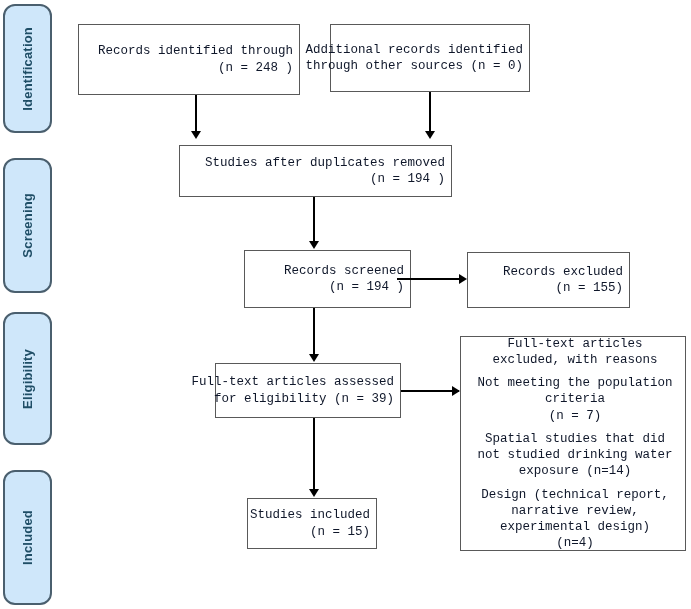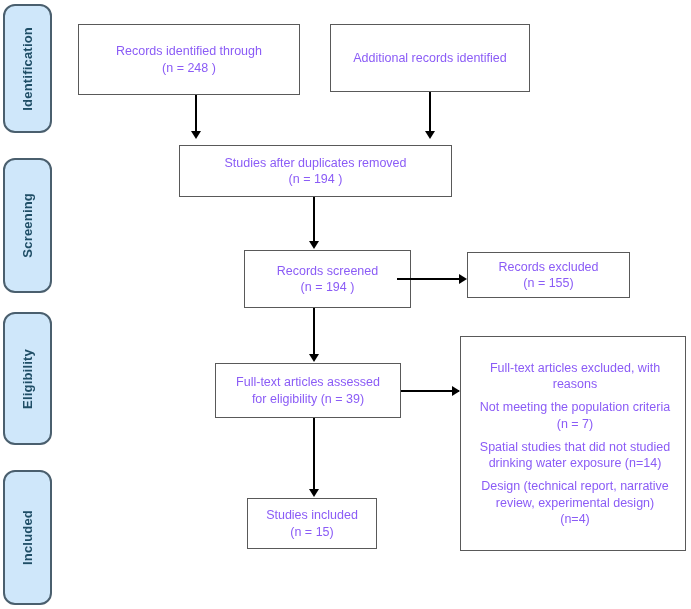--- a/index.html
+++ b/index.html
@@ -38,27 +38,28 @@
     white-space: nowrap;
   }
   
   .flow-box {
     position: absolute;
     box-sizing: border-box;
     background: #ffffff;
     border: 1.5px solid #595959;
     display: flex;
     flex-direction: column;
-    align-items: center;
+    align-items: flex-end;
     justify-content: center;
     text-align: center;
     padding: 3px 6px;
-    color: #8b5cf6;
+    color: #0f172a;
     font-size: 12.5px;
     line-height: 1.30;
+    font-family: Liberation Mono, monospace;
   }
   .flow-box .line { display: block; white-space: nowrap; }
   .flow-box.wrapped .line { white-space: normal; }
   .para { margin: 0 0 7px 0; }
   .para:last-child { margin-bottom: 0; }
   
   .conn-v, .conn-h {
     position: absolute;
     background: #000000;
   }
@@ -100,20 +101,21 @@
     <span class="stage-label">Included</span>
   </div>
 
   <div class="flow-box" style="left:78px; top:24px; width:222px; height:71px;">
     <span class="line">Records identified through</span>
     <span class="line">(n = 248  )</span>
   </div>
 
   <div class="flow-box" style="left:330px; top:24px; width:200px; height:68px;">
     <span class="line">Additional records identified</span>
+    <span class="line">through other sources (n = 0)</span>
   </div>
 
   <div class="conn-v" style="left:195px; top:95px; height:38px;"></div>
   <div class="arrow-down" style="left:191px; top:131px;"></div>
 
   <div class="conn-v" style="left:429px; top:92px; height:41px;"></div>
   <div class="arrow-down" style="left:425px; top:131px;"></div>
 
   <div class="flow-box" style="left:179px; top:145px; width:273px; height:52px;">
     <span class="line">Studies after duplicates removed</span>
@@ -124,21 +126,21 @@
   <div class="arrow-down" style="left:309px; top:241px;"></div>
 
   <div class="flow-box" style="left:244px; top:250px; width:167px; height:58px;">
     <span class="line">Records screened</span>
     <span class="line">(n = 194  )</span>
   </div>
 
   <div class="conn-h" style="left:397px; top:278px; width:64px;"></div>
   <div class="arrow-right" style="left:459px; top:274px;"></div>
 
-  <div class="flow-box" style="left:467px; top:252px; width:163px; height:46px;">
+  <div class="flow-box" style="left:467px; top:252px; width:163px; height:56px;">
     <span class="line">Records excluded</span>
     <span class="line">(n = 155)</span>
   </div>
 
   <div class="conn-v" style="left:313px; top:308px; height:47px;"></div>
   <div class="arrow-down" style="left:309px; top:354px;"></div>
 
   <div class="flow-box" style="left:215px; top:363px; width:186px; height:55px;">
     <span class="line">Full-text articles assessed</span>
     <span class="line">for eligibility (n = 39)</span>

